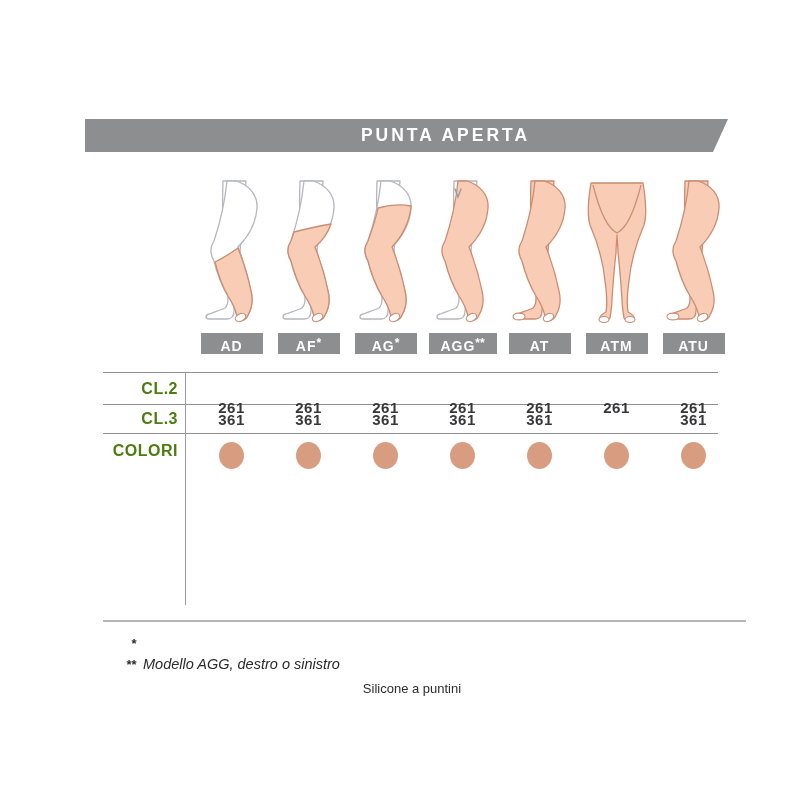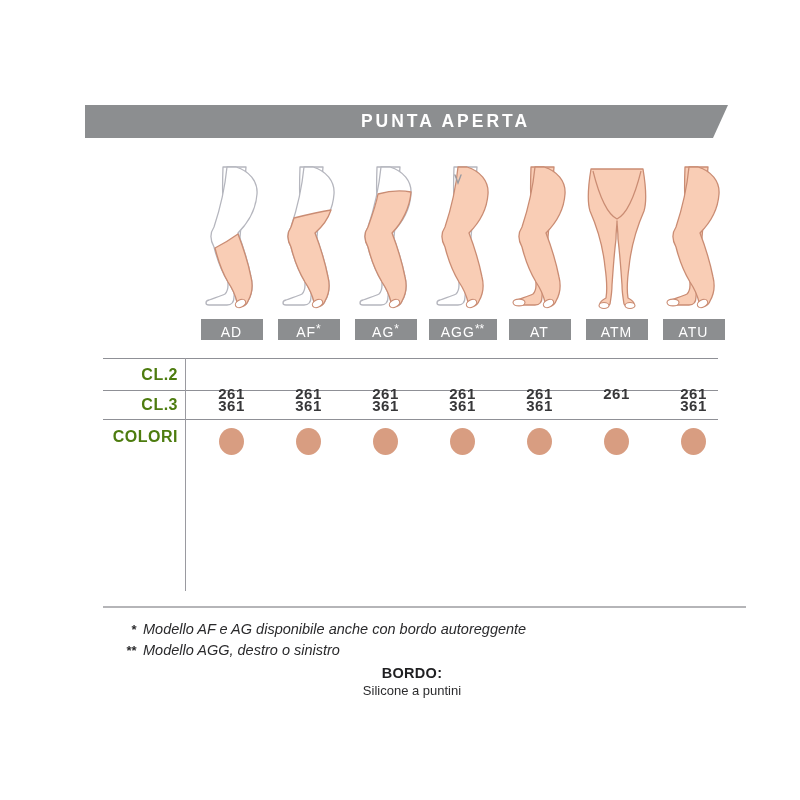--- a/index.html
+++ b/index.html
@@ -1,35 +1,35 @@
 <!DOCTYPE html>
 <html><head>
 <meta charset="utf-8">
 <style>
   html,body{margin:0;padding:0;background:#fff;}
   body{font-family:"Liberation Sans", sans-serif; -webkit-font-smoothing:antialiased;}
-  .page{position:relative;width:800px;height:704px;background:#fff;overflow:hidden;margin:0 auto;}
+  .page{position:relative;width:800px;height:704px;background:#fff;overflow:hidden;margin:14px auto;}
 
   
   .banner{position:absolute;left:85px;top:105px;width:643px;height:33px;background:#8c8e90;
           clip-path:polygon(0 0,100% 0,calc(100% - 15px) 100%,0 100%);}
   .banner .title{display:block;height:33px;line-height:33px;text-align:center;padding-left:78px;
           color:#ffffff;font-weight:bold;font-size:17.5px;letter-spacing:3px;}
 
   
   .cols{position:absolute;left:193px;display:grid;grid-template-columns:repeat(7,77px);}
   .col{display:flex;align-items:flex-end;justify-content:center;}
 
   
   .illus{top:158px;height:154px;}
   .illus svg{display:block;}
 
   
   .badges{top:319px;height:21px;}
-  .badge{display:inline-block;background:#8c8e90;color:#fff;font-weight:normal;font-size:14px;
+  .badge{display:inline-block;background:#8c8e90;color:#fff;font-weight:bold;font-size:14px;
          letter-spacing:1px;text-align:center;height:21px;line-height:21px;width:62px;position:relative;}
   .badge.wide{width:68px;}
   .badge .sup{font-size:12px;vertical-align:4px;letter-spacing:0;}
 
   
   .hline{position:absolute;left:103px;width:615px;height:1px;background:#8f9096;}
   .vline{position:absolute;left:185px;top:358px;width:1px;height:233px;background:#9a9aa0;}
   .sepline{position:absolute;left:103px;top:606px;width:643px;height:2px;background:#b5b5b8;}
 
   
@@ -223,26 +223,24 @@
         <div class="dot" style="background: rgb(216, 157, 129);"></div>
       </div>
     <div class="col">
         <div class="dot" style="background: rgb(216, 157, 129);"></div>
       </div>
   </div>
 
   <div class="footnotes">
     <div class="footnote">
       <span class="marker">*</span>
-      <span class="ftext">Modello AF e AG disponibile anche con bordo autoreggente</span>
     </div>
     <div class="footnote">
       <span class="marker">**</span>
       <span class="ftext">Modello AGG, destro o sinistro</span>
     </div>
   </div>
 
   <div class="bordo">
-    <div class="btitle">BORDO:</div>
     <div class="bsub">Silicone a puntini</div>
   </div>
 
 </div>
 
 </body></html>

